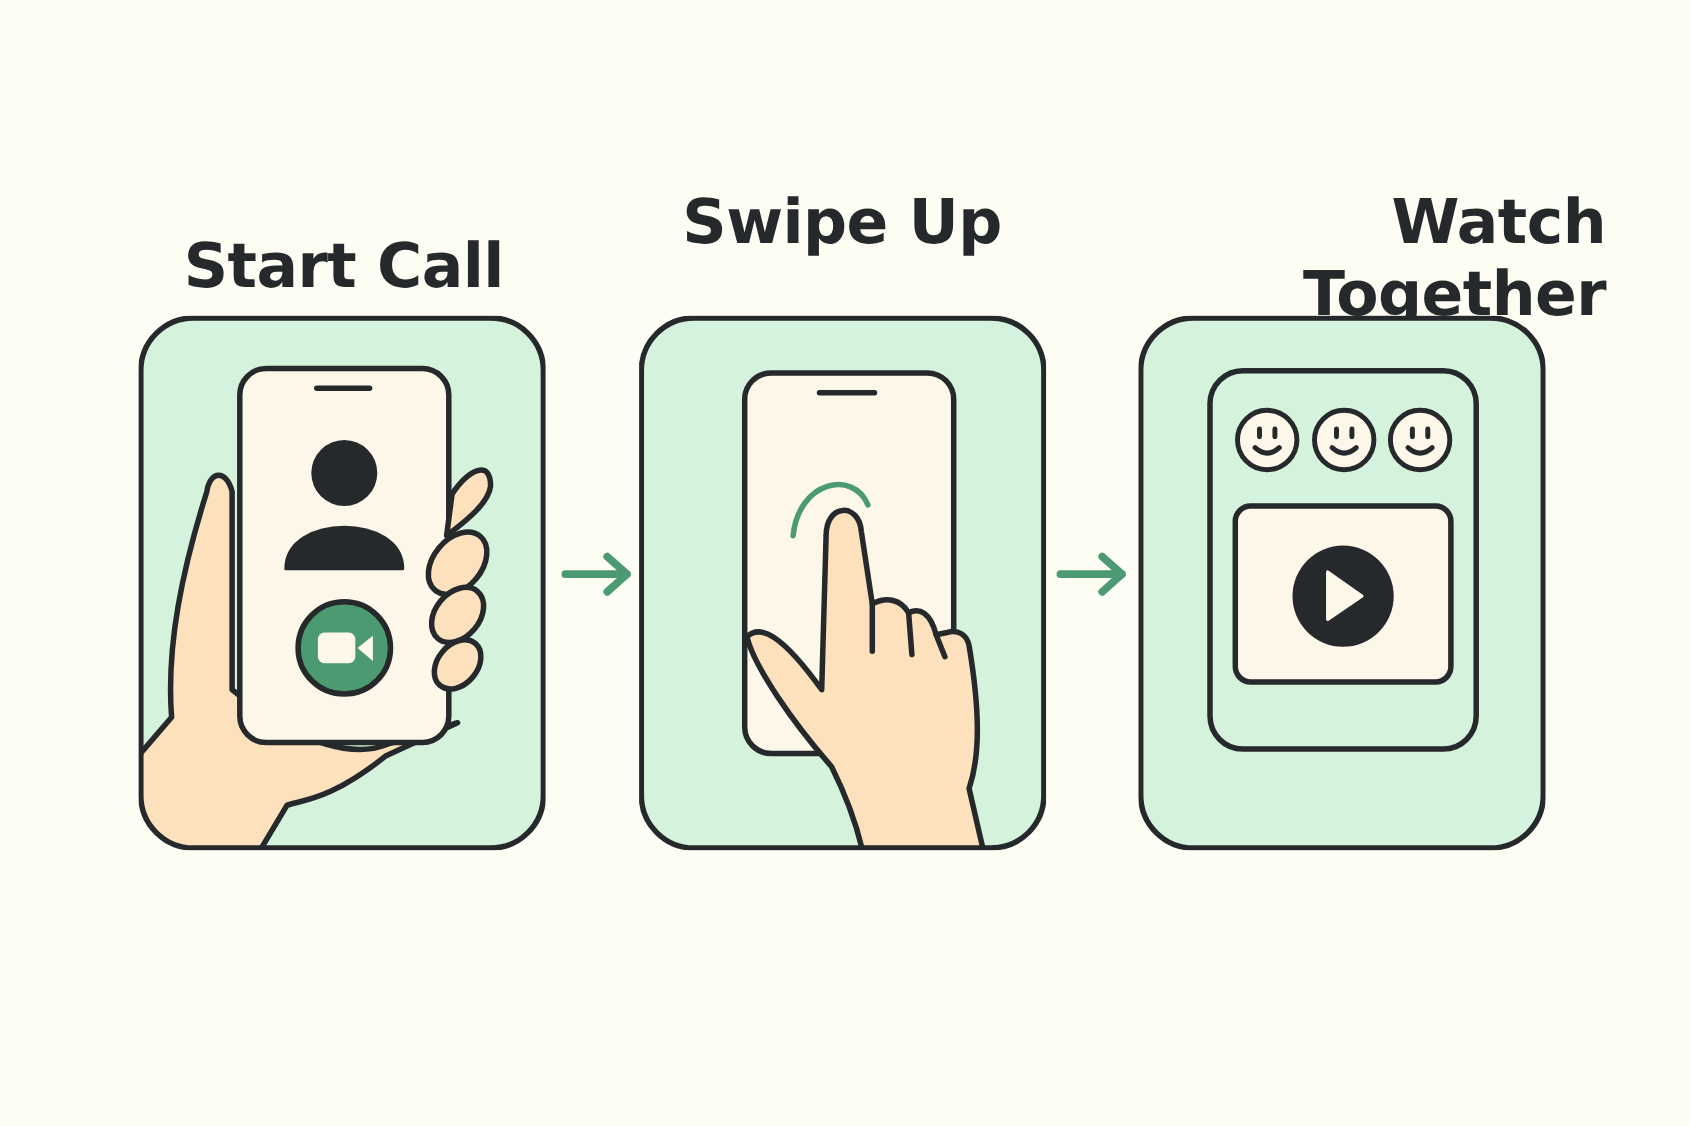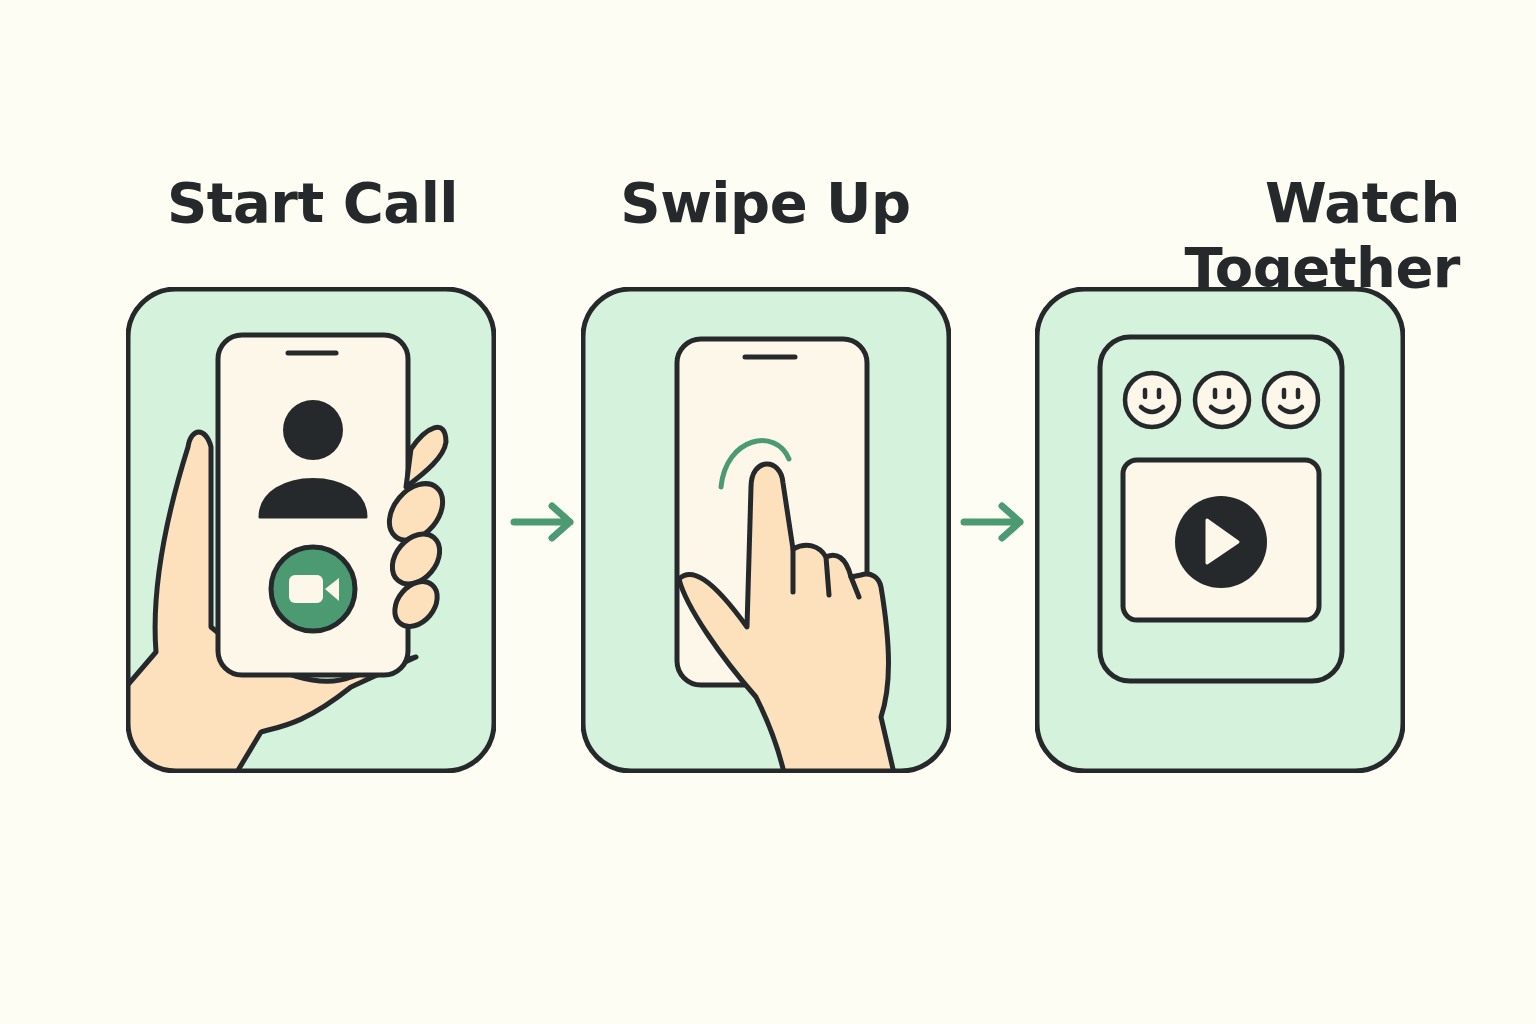--- a/index.html
+++ b/index.html
@@ -4,21 +4,21 @@
 <style>
   html, body { margin:0; padding:0; }
   body { width:1536px; height:1024px; background:#fdfdf3; position:relative; overflow:hidden; font-family:"DejaVu Sans", sans-serif; }
   .title { position:absolute; top:170px; font-weight:bold; font-size:56px; color:#26292b; text-align:center; letter-spacing:-0.5px; }
   .panel { position:absolute; top:287px; width:370px; height:486px; }
   .arrow { position:absolute; top:500px; }
 </style>
 </head>
 <body>
 
-<div class="title" style="left:125px;width:375px;">Start Call</div>
+<div class="title" style="left:125px;width:375px;margin-top:40px;">Start Call</div>
 <div class="title" style="left:578px;width:375px;">Swipe Up</div>
 <div class="title" style="left:990px;width:470px;text-align:right;">Watch Together</div>
 
 <svg class="panel" style="left:126px;" viewBox="0 0 370 486">
   <defs>
       <clipPath id="c1">
         <rect x="2" y="2" width="366" height="482" rx="48"></rect>
       </clipPath>
     </defs>
   <rect x="2" y="2" width="366" height="482" rx="48" fill="#d5f2dc"></rect>

